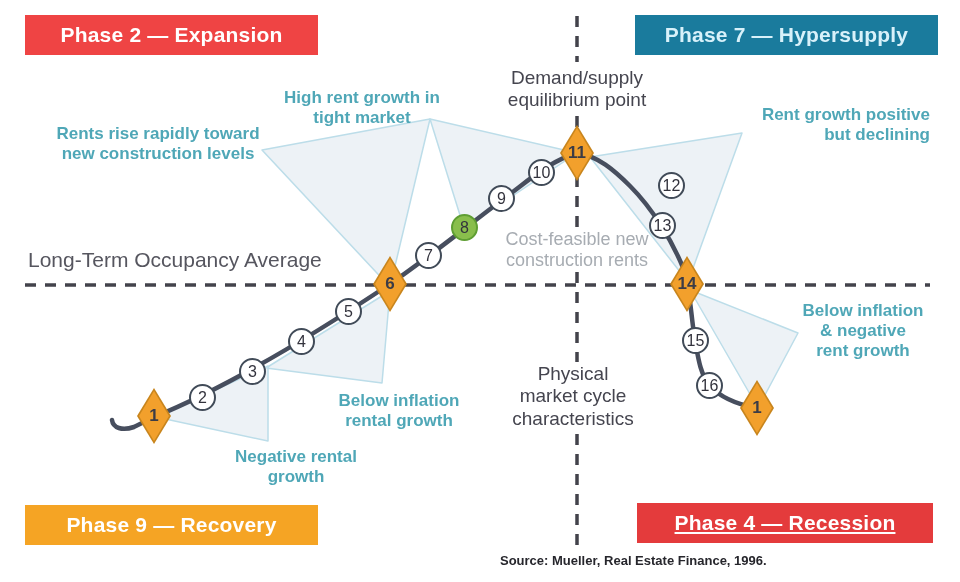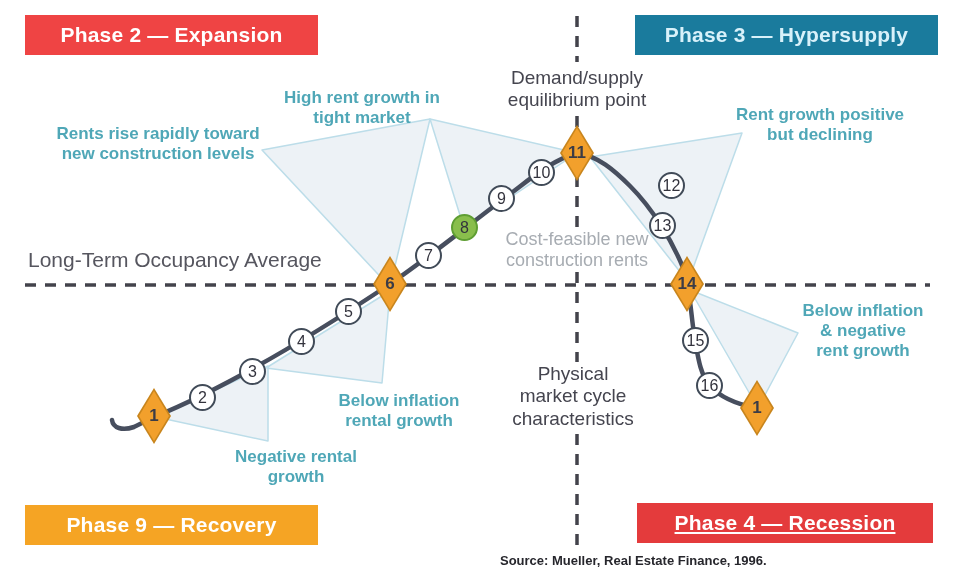--- a/index.html
+++ b/index.html
@@ -79,36 +79,36 @@
              C 652 208, 672 240, 684 270
              C 690 287, 691 318, 695 340
              C 698 357, 700 374, 710 386
              C 720 397, 736 404, 756 408" fill="none" stroke="#474E5E" stroke-width="4.5" stroke-linecap="round"></path>
   </svg>
 
   <div class="banner" style="left:25px;top:15px;width:293px;background:#ef4444;">
     <span>Phase 2 — Expansion</span>
   </div>
   <div class="banner" style="left:635px;top:15px;width:303px;background:#1A7B9D;color:#D8F1FA;">
-    <span>Phase 3 — Hypersupply</span>
+    <span>Phase 7 — Hypersupply</span>
   </div>
   <div class="banner" style="left:25px;top:505px;width:293px;background:#F5A424;">
     <span>Phase 9 — Recovery</span>
   </div>
   <div class="banner" style="left:637px;top:503px;width:296px;background:#E43B3C;text-decoration:underline;">
     <span>Phase 4 — Recession</span>
   </div>
 
   <div class="annot teal" style="left:38px;top:124px;width:240px;">Rents rise rapidly toward
 new construction levels</div>
   <div class="annot dark" style="left:477px;top:67px;width:200px;">Demand/supply
 equilibrium point</div>
   <div class="annot teal" style="left:252px;top:88px;width:220px;">High rent growth in
 tight market</div>
-  <div class="annot teal" style="left:710px;top:105px;width:220px;">Rent growth positive
+  <div class="annot teal" style="left:710px;top:105px;width:220px;text-align:right;">Rent growth positive
 but declining</div>
   <div class="annot graytxt" style="left:488px;top:229px;width:178px;">Cost-feasible new
 construction rents</div>
   <div class="annot teal" style="left:773px;top:301px;width:180px;">Below inflation
 &amp; negative
 rent growth</div>
   <div class="annot teal" style="left:309px;top:391px;width:180px;">Below inflation
 rental growth</div>
   <div class="annot teal" style="left:206px;top:447px;width:180px;">Negative rental
 growth</div>

